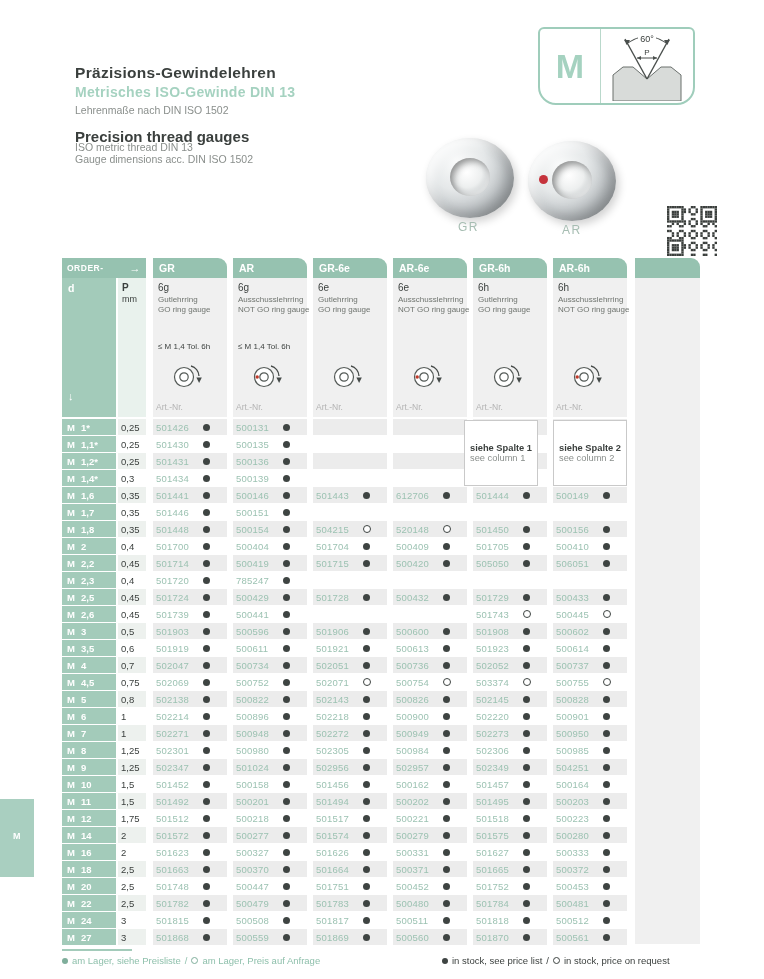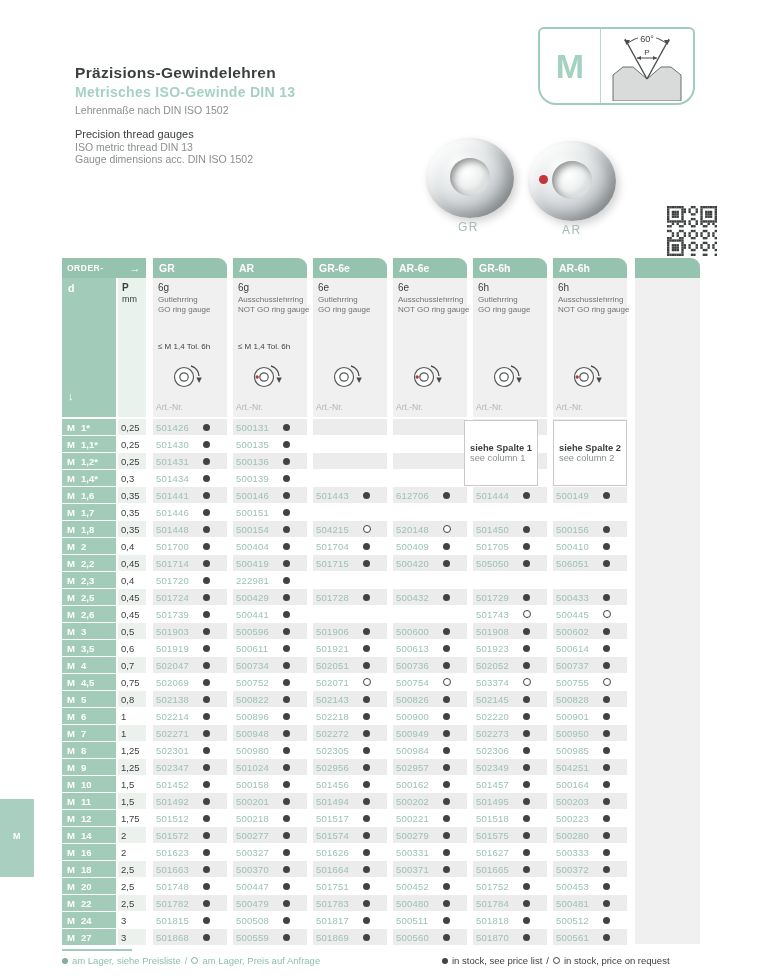--- a/index.html
+++ b/index.html
@@ -6,21 +6,21 @@
   body{
     width:764px;height:979px;position:relative;background:#ffffff;
     font-family:"Liberation Sans",sans-serif;color:#3a3f3d;overflow:hidden;
   }
   .abs{position:absolute}
 
   
   .title-de{left:75px;top:64px;font-size:15.5px;font-weight:bold;letter-spacing:.3px;color:#3a3f3d}
   .subtitle-de{left:75px;top:84px;font-size:14px;font-weight:bold;letter-spacing:.3px;color:#a5d2c0}
   .note-de{left:75px;top:104px;font-size:10.5px;color:#8a8f8c}
-  .title-en{left:75px;top:128px;font-size:11px;font-weight:normal;color:#3a3f3d}
+  .title-en{left:75px;top:128px;font-size:15px;font-weight:bold;color:#3a3f3d}
   .subtitle-en{left:75px;top:141px;font-size:10.5px;color:#8a8f8c}
   .note-en{left:75px;top:153px;font-size:10.5px;color:#8a8f8c}
 
   
   .badge{left:538px;top:27px;width:157px;height:78px;border:2px solid #9fcdbb;
     border-radius:6px 6px 18px 18px;display:flex;box-sizing:border-box;background:#fff}
   .badge-left{width:60px;display:flex;align-items:center;justify-content:center;
     border-right:1.5px solid #b9d8cb}
   .badge-m{font-size:34px;font-weight:bold;color:#a5d2c0}
   .badge-right{flex:1;display:flex;align-items:center;justify-content:center}
@@ -664,21 +664,21 @@
         <div class="c dcell">
           <span class="m">M</span>
           <span>2,3</span>
         </div>
         <div class="c pcell">0,4</div>
         <div class="c acell" style="left:91px">
           <span class="art">501720</span>
           <div class="dot f"></div>
         </div>
         <div class="c acell" style="left:171px">
-          <span class="art">222981</span>
+          <span class="art">785247</span>
           <div class="dot f"></div>
         </div>
         <div class="c acell" style="left:251px"></div>
         <div class="c acell" style="left:331px"></div>
         <div class="c acell" style="left:411px"></div>
         <div class="c acell" style="left:491px"></div>
       </div>
       <div class="row g">
         <div class="c dcell">
           <span class="m">M</span>

